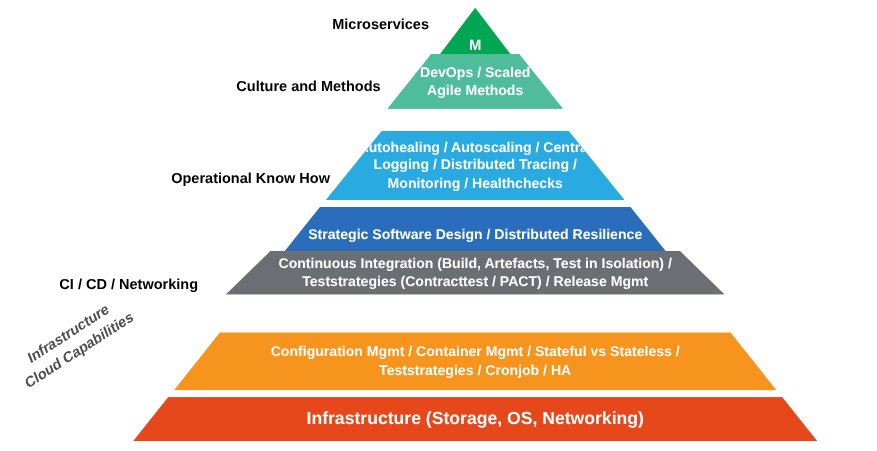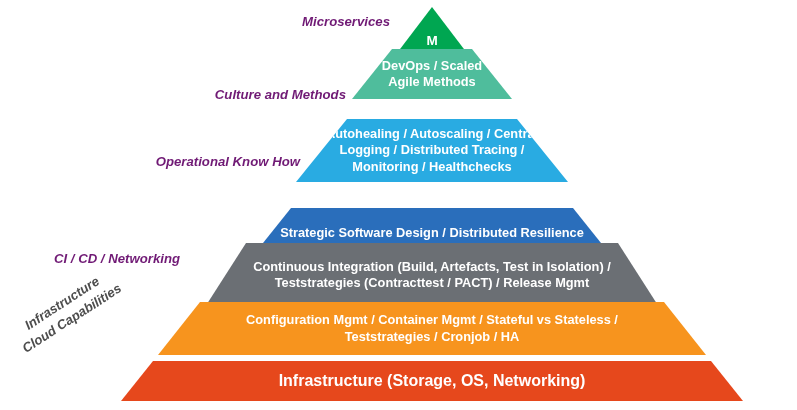--- a/index.html
+++ b/index.html
@@ -31,40 +31,39 @@
 
   .l1 { left: 394px; top: 7px;   width: 76px;  height: 50px;
         clip-path: polygon(50% 0, 100% 100%, 0 100%);
         padding-top: 18px; box-sizing: border-box; font-size: 13.5px; }
   .l2 { left: 352px; top: 49px;  width: 160px; height: 50px;
         clip-path: polygon(40px 0, calc(100% - 40px) 0, 100% 100%, 0 100%); }
   .l3 { left: 296px; top: 119px; width: 272px; height: 63px;
         clip-path: polygon(51px 0, calc(100% - 51px) 0, 100% 100%, 0 100%); }
   .l4 { left: 251px; top: 188px; width: 362px; height: 50px;
         clip-path: polygon(40px 0, calc(100% - 40px) 0, 100% 100%, 0 100%); }
-  .l5 { left: 205px; top: 243px; width: 454px; height: 64px;
+  .l5 { left: 205px; top: 228px; width: 454px; height: 40px;
         clip-path: polygon(41px 0, calc(100% - 41px) 0, 100% 100%, 0 100%); align-items: center; }
   .l6 { left: 158px; top: 302px; width: 548px; height: 53px;
         clip-path: polygon(42px 0, calc(100% - 42px) 0, 100% 100%, 0 100%); }
   .l7 { left: 121px; top: 361px; width: 622px; height: 40px;
         clip-path: polygon(32px 0, calc(100% - 32px) 0, 100% 100%, 0 100%);
         font-size: 16px; }
 
   
   .side-label {
     position: absolute;
-    font-style: italic;
     font-weight: 600;
     font-size: 13.2px;
-    color: #701a75;
+    color: #000000;
     white-space: nowrap;
     text-align: center;
   }
   .lbl-1 { top: 14px;  right: 407px; }
-  .lbl-2 { top: 71px;  right: 451px; margin-top: 16px; }
+  .lbl-2 { top: 71px;  right: 451px; }
   .lbl-3 { top: 126px; right: 497px; margin-top: 28px; }
   .lbl-4 { top: 191px; right: 545px; }
   .lbl-5 { top: 251px; right: 617px; }
 
   .side-label-rotated {
     position: absolute;
     left: -8px;
     top: 293px;
     width: 150px;
     transform: rotate(-33deg);
@@ -100,21 +99,21 @@
     <div class="line">DevOps / Scaled</div>
     <div class="line">Agile Methods</div>
   </div>
 
   <div class="layer l3" style="background: rgb(41, 171, 226);">
     <div class="line">Autohealing / Autoscaling / Central</div>
     <div class="line">Logging / Distributed Tracing /</div>
     <div class="line">Monitoring / Healthchecks</div>
   </div>
 
-  <div class="layer l4" style="background: rgb(42, 110, 187); margin-top: 20px;">
+  <div class="layer l4" style="background: rgb(42, 110, 187);">
     <div class="line">Strategic Software Design / Distributed Resilience</div>
   </div>
 
   <div class="layer l5" style="background: rgb(107, 111, 116);">
     <div class="line">Continuous Integration (Build, Artefacts, Test in Isolation) /</div>
     <div class="line">Teststrategies (Contracttest / PACT) /  Release Mgmt</div>
   </div>
 
   <div class="layer l6" style="background: rgb(247, 148, 30);">
     <div class="line">Configuration Mgmt / Container Mgmt / Stateful vs Stateless /</div>

